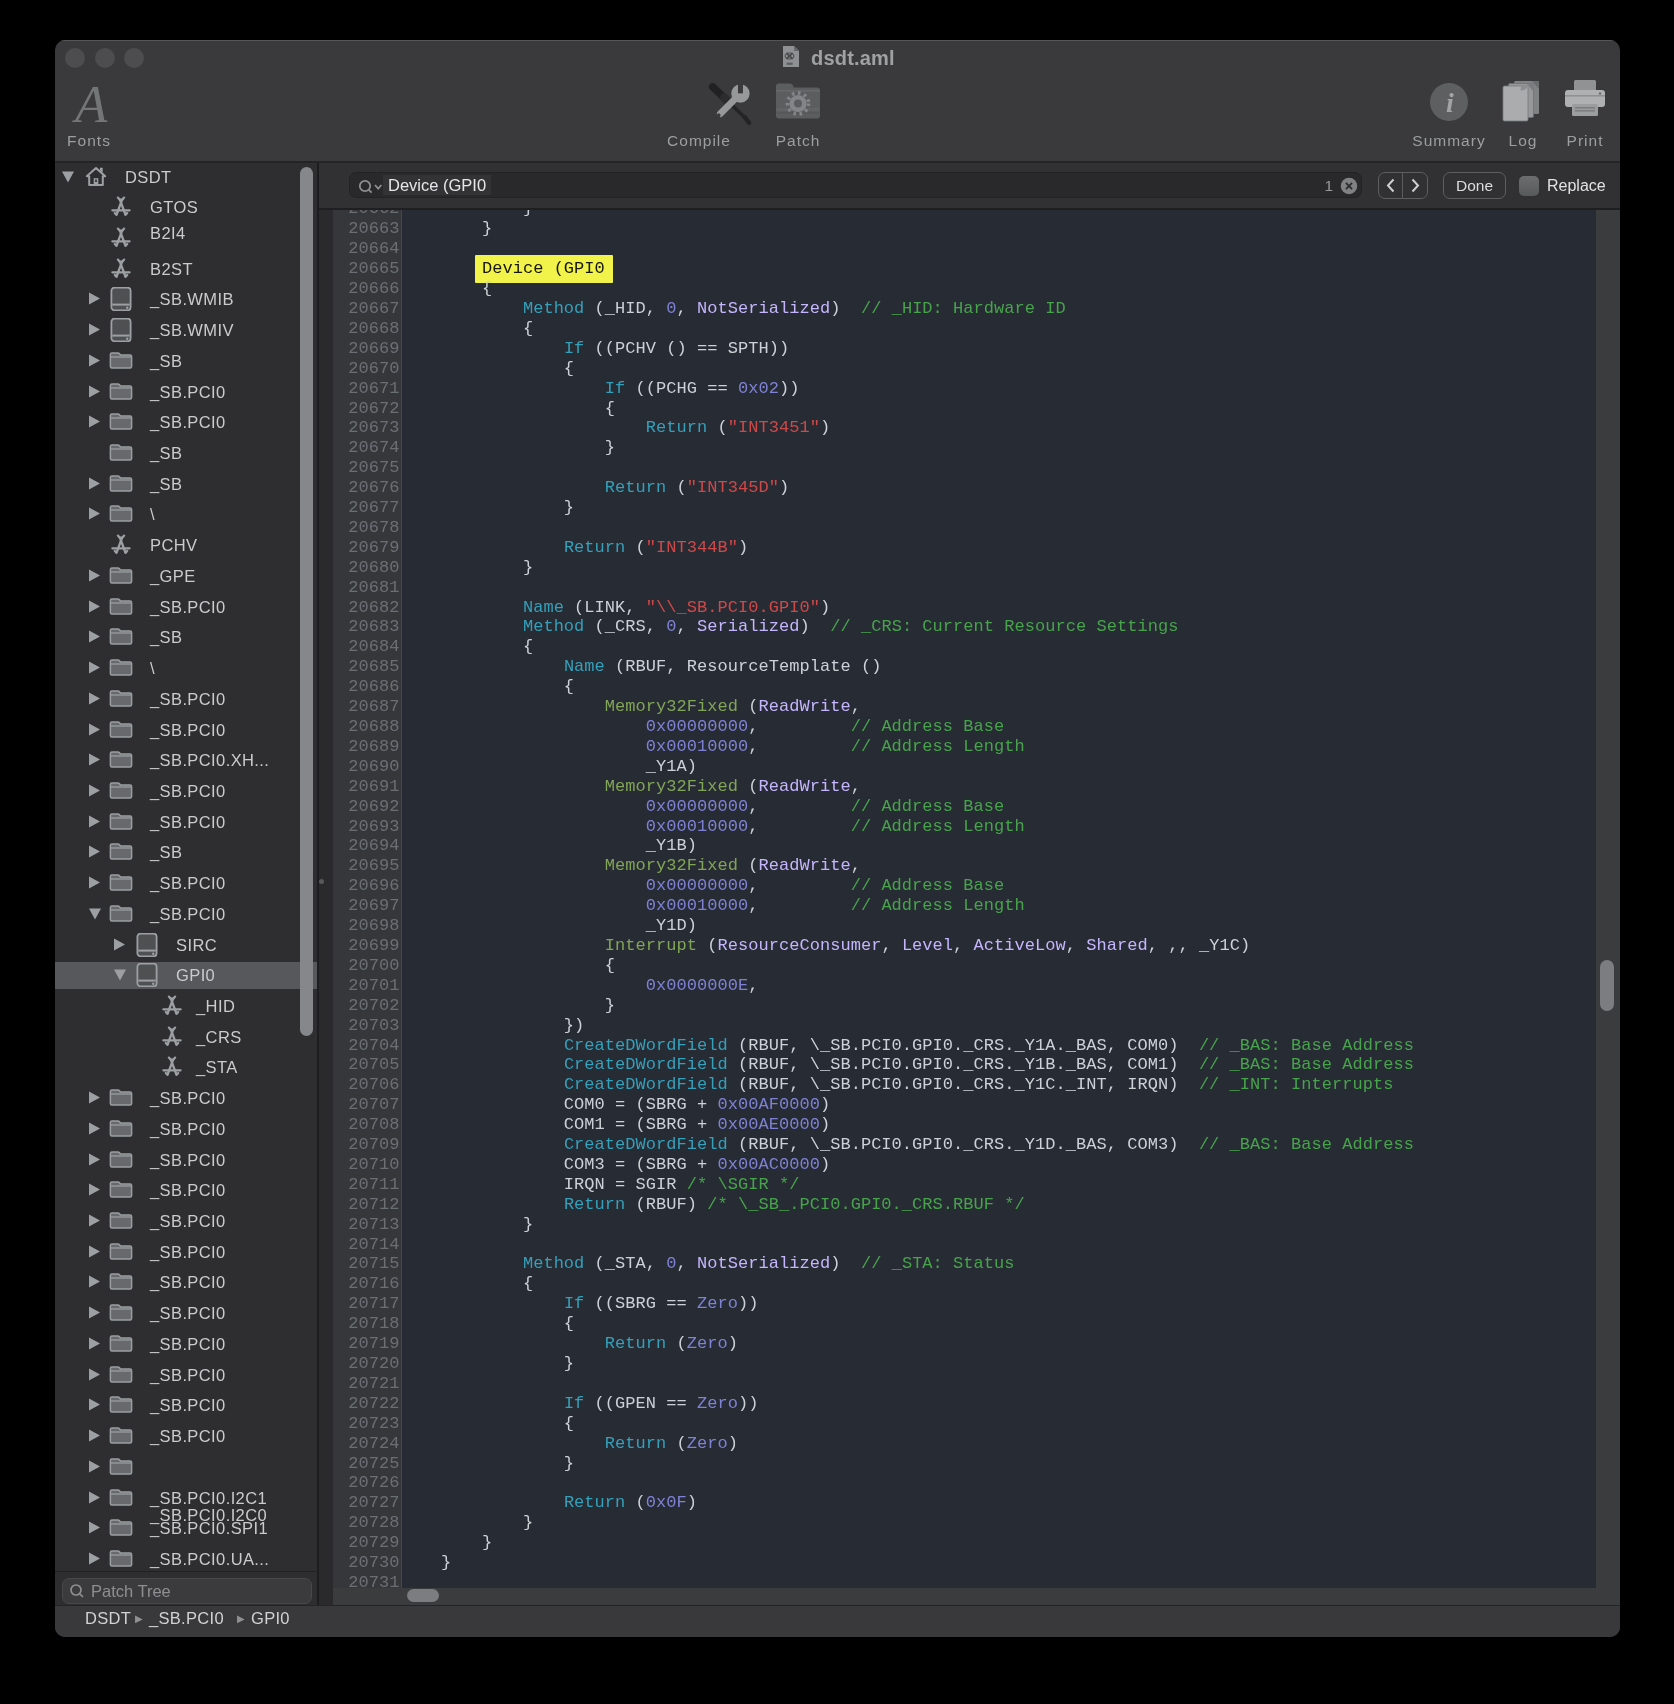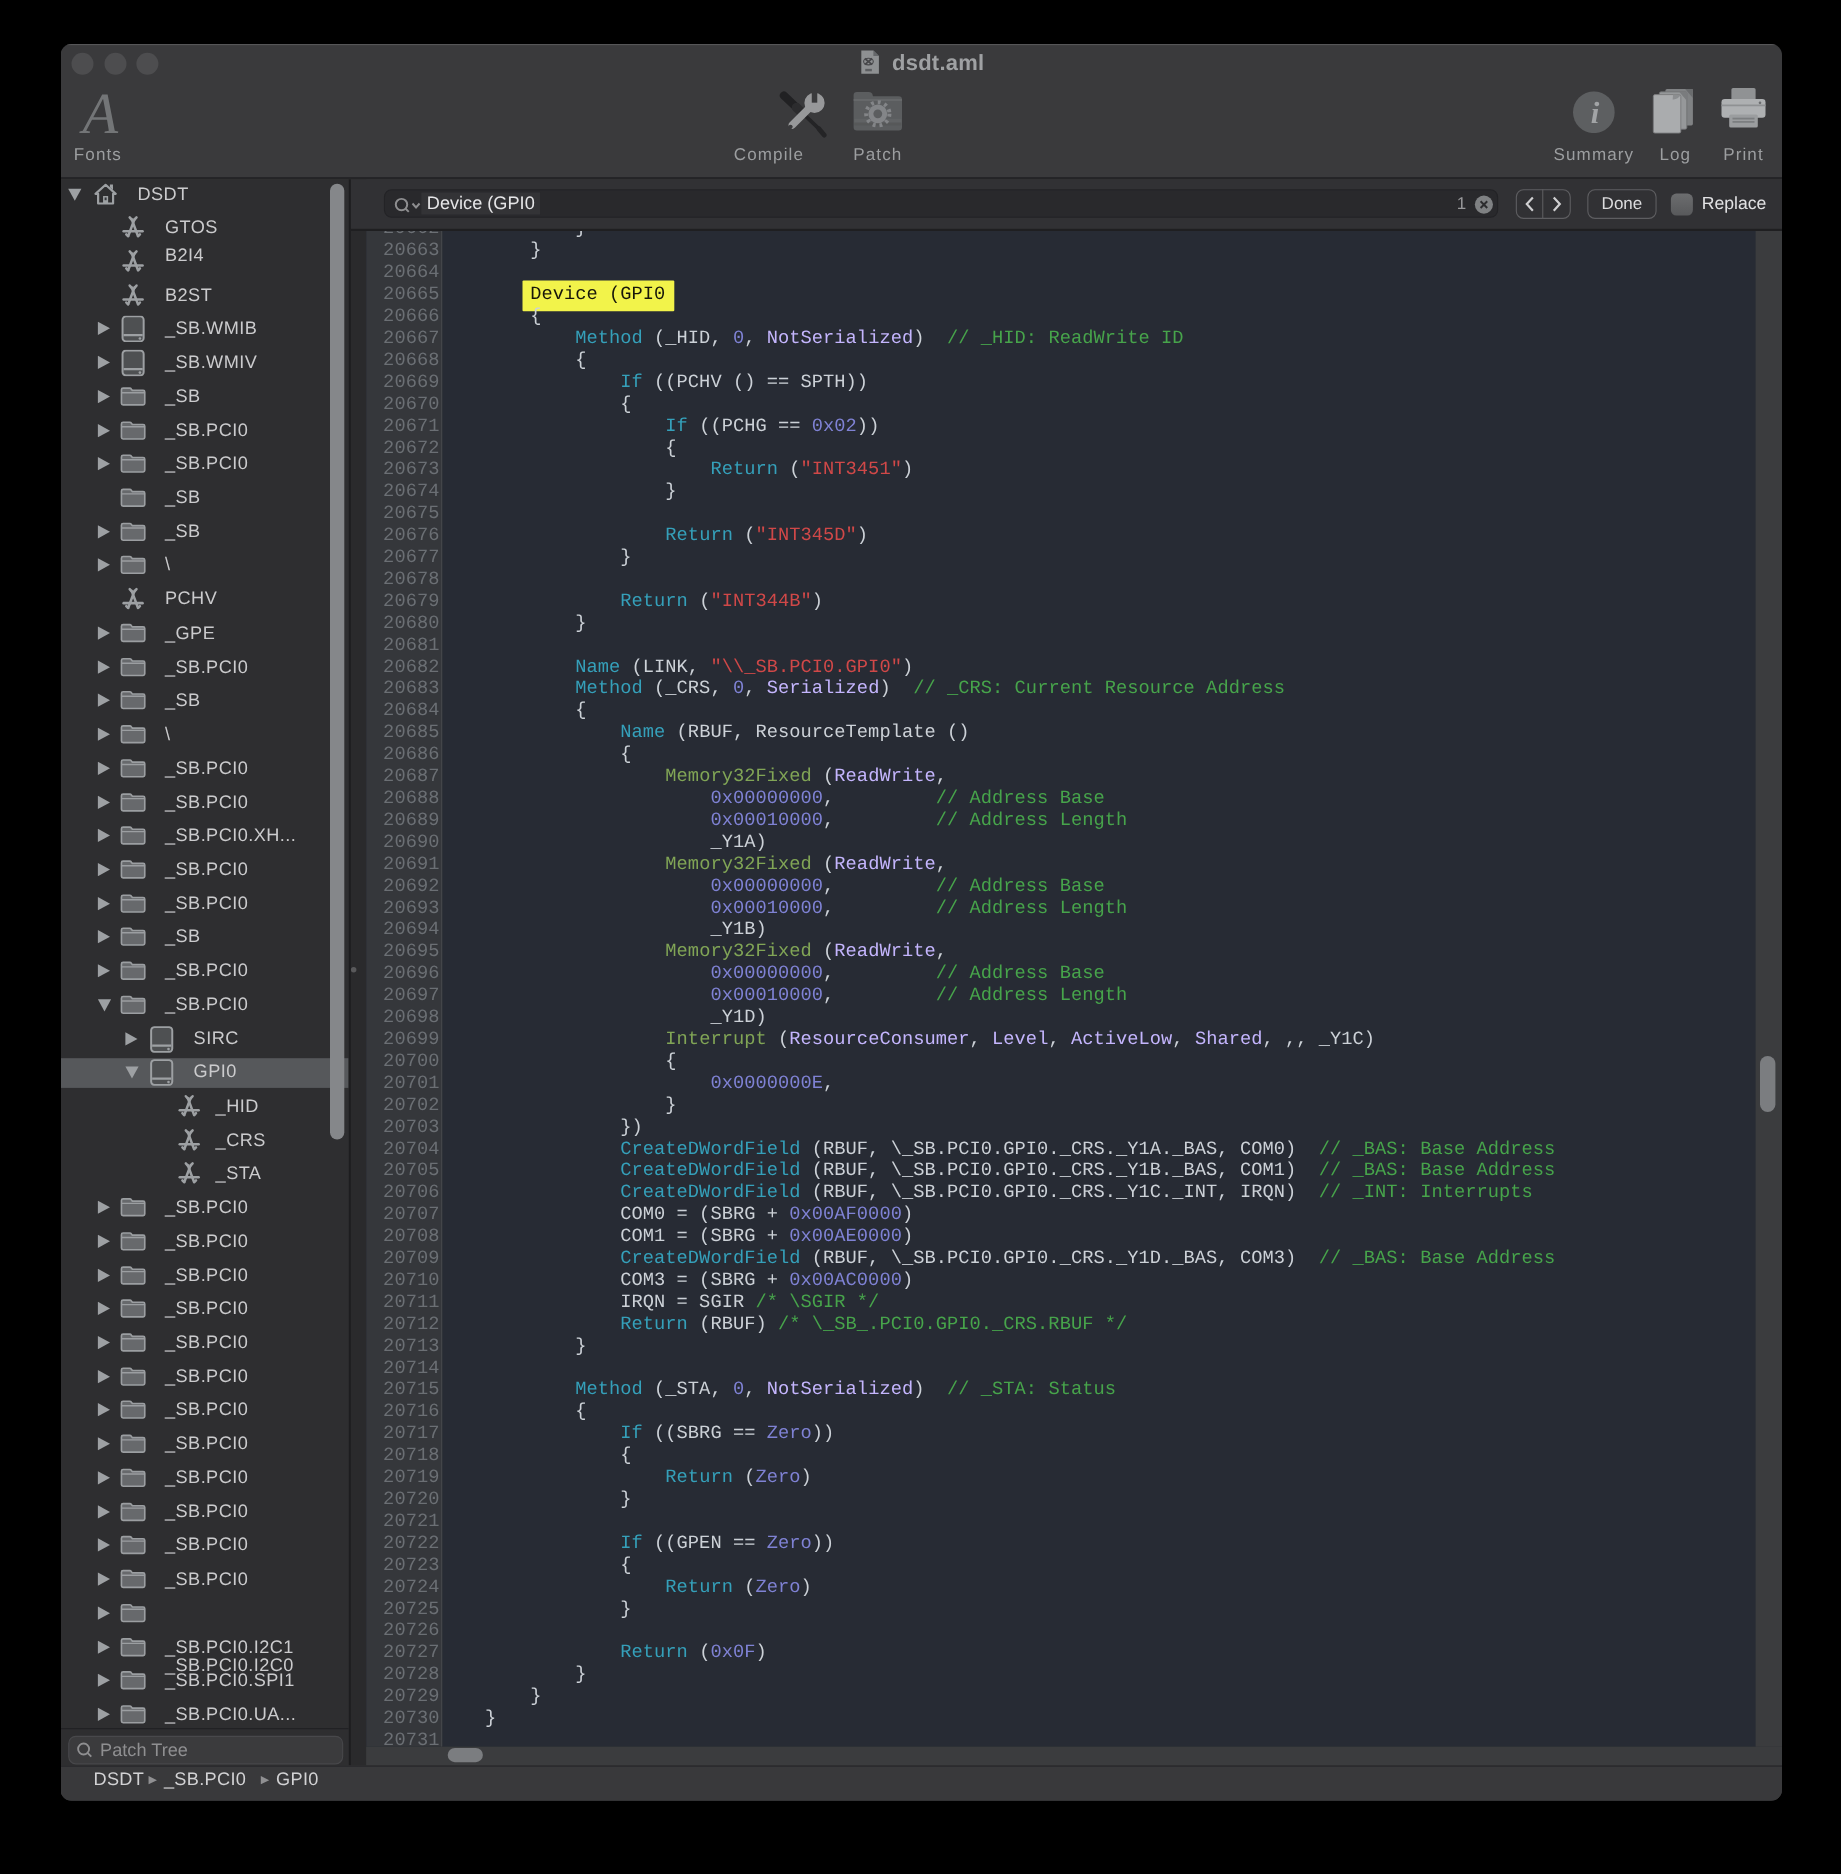--- a/index.html
+++ b/index.html
@@ -482,37 +482,37 @@
 20728
 20729
 20730
 20731</div>
       </div>
     <div id="code">            }
         }
 
         <span class="hl">Device (GPI0</span>
         {
-            <i class="k">Method</i> (_HID, <i class="n">0</i>, <i class="m">NotSerialized</i>)  <i class="g">// _HID: ReadWrite ID</i>
+            <i class="k">Method</i> (_HID, <i class="n">0</i>, <i class="m">NotSerialized</i>)  <i class="g">// _HID: Hardware ID</i>
             {
                 <i class="k">If</i> ((PCHV () == SPTH))
                 {
                     <i class="k">If</i> ((PCHG == <i class="n">0x02</i>))
                     {
                         <i class="k">Return</i> (<i class="s">"INT3451"</i>)
                     }
 
                     <i class="k">Return</i> (<i class="s">"INT345D"</i>)
                 }
 
                 <i class="k">Return</i> (<i class="s">"INT344B"</i>)
             }
 
             <i class="k">Name</i> (LINK, <i class="s">"\\_SB.PCI0.GPI0"</i>)
-            <i class="k">Method</i> (_CRS, <i class="n">0</i>, <i class="m">Serialized</i>)  <i class="g">// _CRS: Current Resource Address</i>
+            <i class="k">Method</i> (_CRS, <i class="n">0</i>, <i class="m">Serialized</i>)  <i class="g">// _CRS: Current Resource Settings</i>
             {
                 <i class="k">Name</i> (RBUF, ResourceTemplate ()
                 {
                     <i class="o">Memory32Fixed</i> (<i class="m">ReadWrite</i>,
                         <i class="n">0x00000000</i>,         <i class="g">// Address Base</i>
                         <i class="n">0x00010000</i>,         <i class="g">// Address Length</i>
                         _Y1A)
                     <i class="o">Memory32Fixed</i> (<i class="m">ReadWrite</i>,
                         <i class="n">0x00000000</i>,         <i class="g">// Address Base</i>
                         <i class="n">0x00010000</i>,         <i class="g">// Address Length</i>

